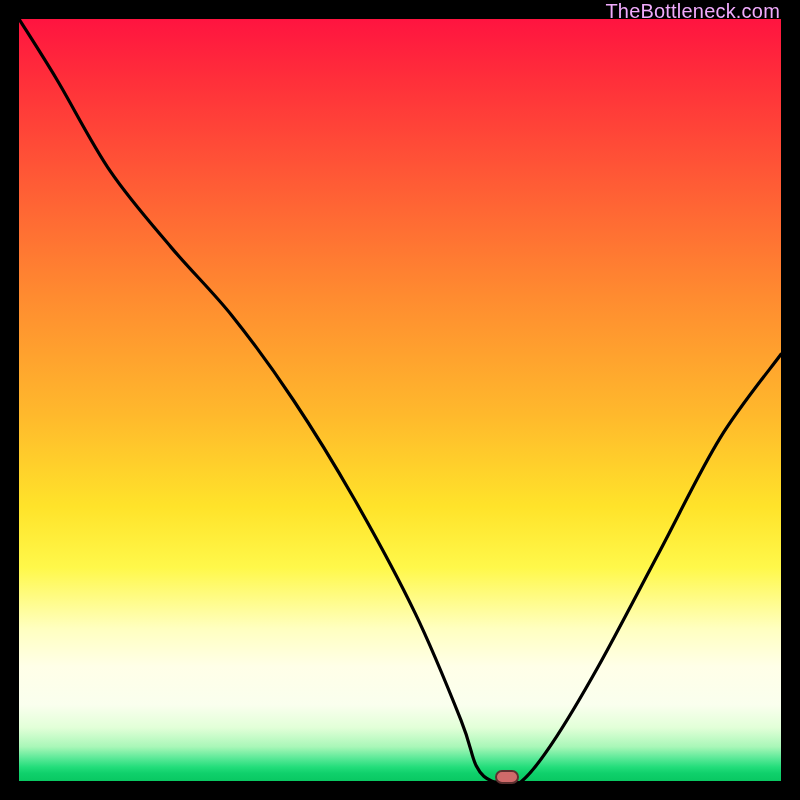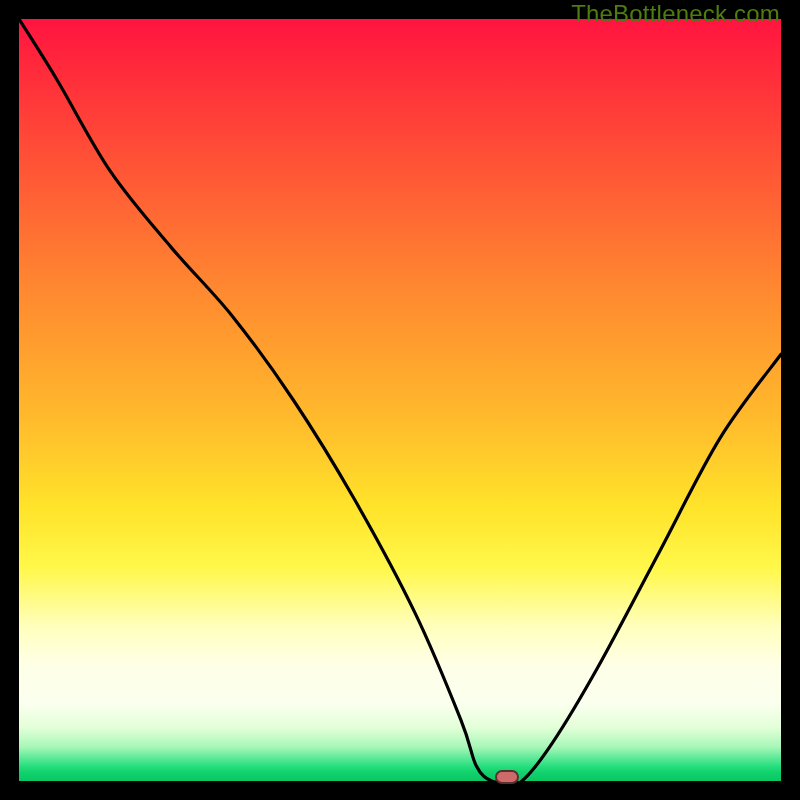--- a/index.html
+++ b/index.html
@@ -59,23 +59,23 @@
     border-radius: 7px;
     background: #cf6a6a;
     border: 2px solid rgba(0,0,0,0.55);
     box-sizing: border-box;
     transform: translate(-50%, -50%);
   }
   .watermark {
     position: absolute;
     top: 0px;
     right: 20px;
-    color: #4d7c0f;
+    color: #f0abfc;
     font-family: Arial, Helvetica, sans-serif;
-    font-size: 24px;
+    font-size: 20px;
     letter-spacing: 0.2px;
     user-select: none;
   }
 </style>
 </head>
 <body>
 
 <div class="frame">
 
   <div class="plot-area">

